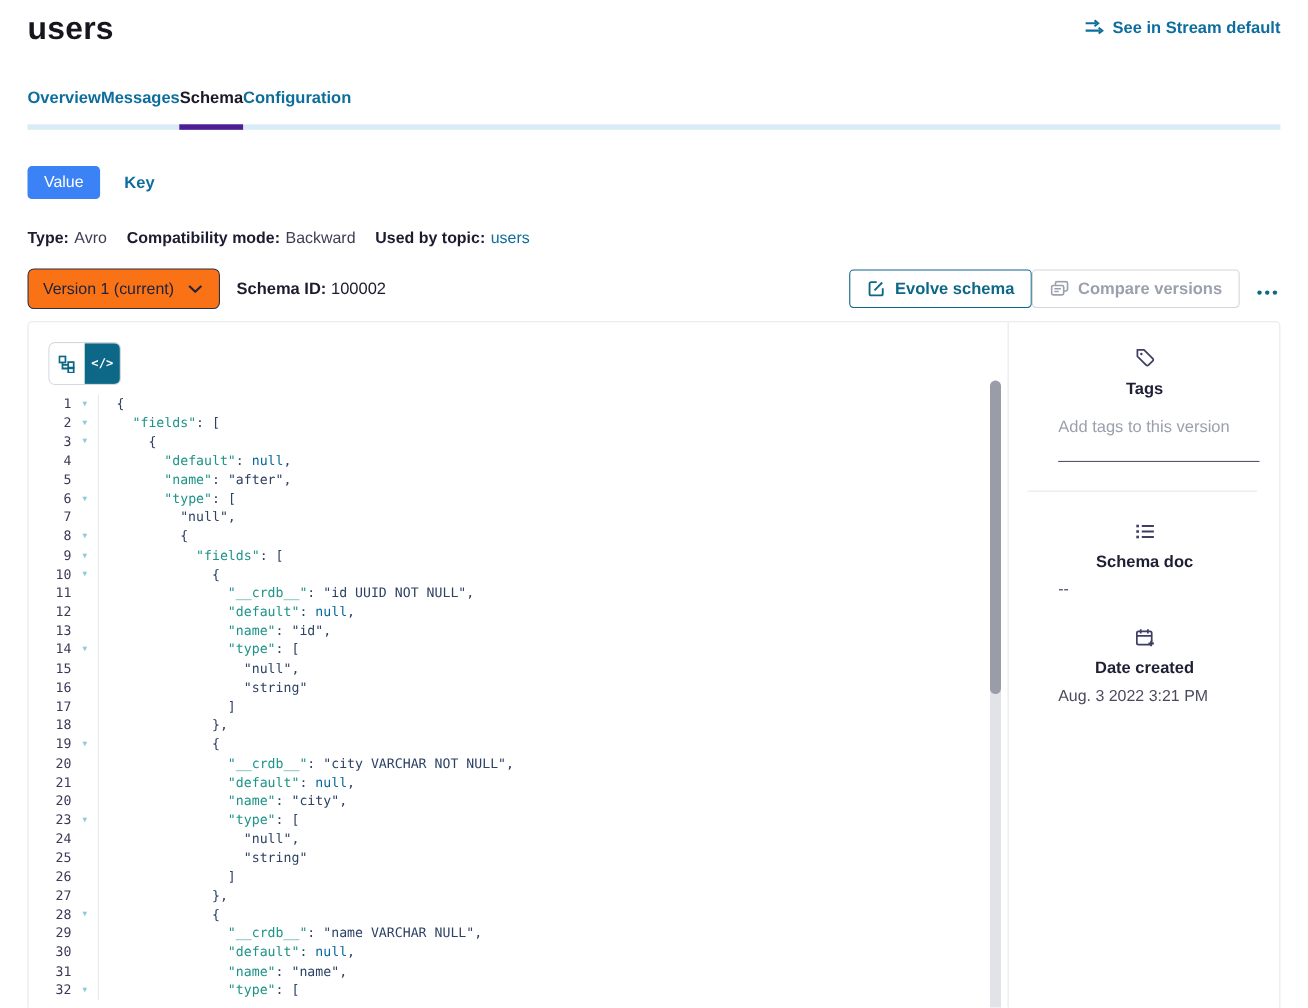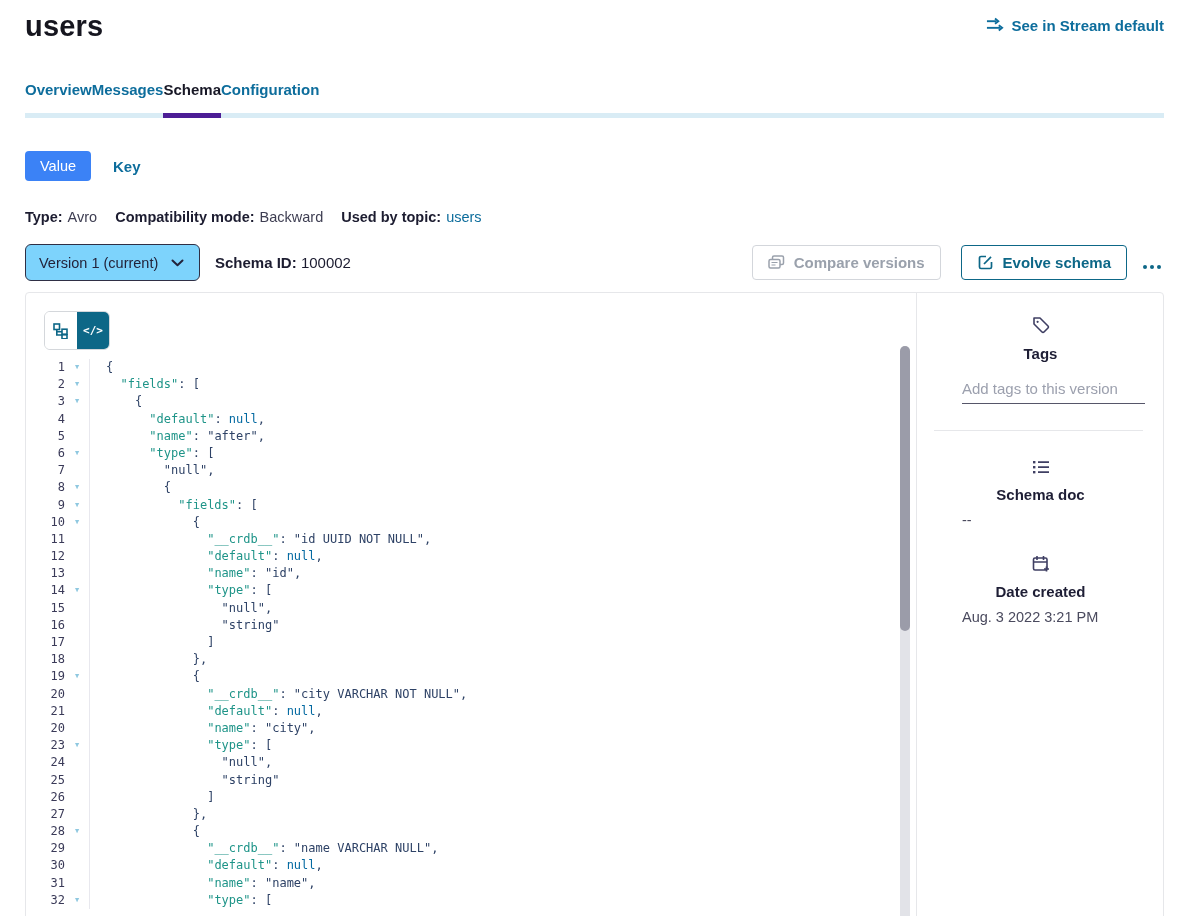--- a/index.html
+++ b/index.html
@@ -31,21 +31,21 @@
   
   .meta { margin-top:28px; font-size:14.5px; display:flex; gap:10px; color:#3e3e52; }
   .meta b { color:#1c1c30; font-weight:700; }
   .meta .grp { display:flex; gap:5px; margin-right:8px; }
   .meta a { color:#0d6d9c; cursor:pointer; }
 
   
   .vbar { margin-top:19px; display:flex; align-items:center; }
   .select { width:175px; height:37px; border:1px solid #2f2f45; border-radius:6px;
     display:flex; align-items:center; justify-content:space-between; padding:0 13px;
-    font-size:14.5px; color:#23233a; cursor:pointer; background:#7dd3fc; }
+    font-size:14.5px; color:#23233a; cursor:pointer; background:#f97316; }
   .schema-id { margin-left:15px; font-size:15px; }
   .schema-id b { font-weight:700; }
   .spacer { flex:1; }
   .btn-outline { height:35px; display:inline-flex; align-items:center; gap:8px; padding:0 15px;
     border-radius:4px; background:#fff; font-size:15px; font-weight:600; cursor:pointer; font-family:inherit; }
   .btn-compare { border:1px solid #d3d6db; color:#9aa1ac; }
   .btn-evolve { margin-left:20px; border:1px solid #0d6787; color:#0d6787; }
   .btn-more { margin-left:12px; border:none; background:none; color:#0d6787; font-size:20px;
     font-weight:700; letter-spacing:2px; cursor:pointer; line-height:10px; padding:4px 2px; }
   .btn-more .dot { display:inline-block; width:4px; height:4px; border-radius:50%; background:#0d6787; margin:0 1.5px; }
@@ -78,21 +78,21 @@
     border-radius:6px; }
   .sb-thumb { position:absolute; top:0; left:0; width:10px; height:285px; background:#9b9ca9;
     border-radius:6px; cursor:grab; }
 
   
   .side { width:246px; padding:24px 16px 0 17px; }
   .sec-head { display:flex; align-items:center; gap:10px;flex-direction:column; }
   .sec-title { font-size:15px; font-weight:700; color:#1e1e35; }
   .sec-icon { width:18px; height:18px; flex:none; display:flex; align-items:center; justify-content:center; }
   .tags-input { margin-left:28px; margin-top:16px; width:183px; border:none; border-bottom:1.5px solid #565669;
-    font-size:15px; padding:2px 0 6px; outline:none; font-family:inherit; color:#2a2a3e; background:transparent; }
+    font-size:15px; padding:2px 0 22px; outline:none; font-family:inherit; color:#2a2a3e; background:transparent; }
   .tags-input::placeholder { color:#9ca0ae; }
   .side-divider { height:1px; background:#e6e7ea; margin:26px 4px 0 0; }
   .sec { margin-top:27px; }
   .sec-value { margin-left:28px; margin-top:9px; font-size:14.5px; color:#4a4a5e; }
   svg.ic { display:block; }
 </style>
 </head>
 <body>
 
 <div class="page">
@@ -149,38 +149,38 @@
         <svg class="ic" width="13" height="8" viewBox="0 0 13 8">
           <path d="M1.5 1.5 L6.5 6.2 L11.5 1.5" stroke="#23233a" stroke-width="2" fill="none" stroke-linecap="round" stroke-linejoin="round"></path>
         </svg>
       </span>
     </div>
     <div class="schema-id">
       <b>Schema ID:</b>
       <span>100002</span>
     </div>
     <div class="spacer"></div>
+    <button class="btn-outline btn-evolve">
+      <span class="sec-icon">
+        <svg class="ic" width="15" height="15" viewBox="0 0 15 15">
+          <path d="M8 1.5 H3 A1.5 1.5 0 0 0 1.5 3 V12 A1.5 1.5 0 0 0 3 13.5 H12 A1.5 1.5 0 0 0 13.5 12 V7" stroke="#0d6787" stroke-width="1.7" fill="none"></path>
+          <path d="M6 9 L13 1.8" stroke="#0d6787" stroke-width="1.7"></path>
+        </svg>
+      </span>
+      <span>Evolve schema</span>
+    </button>
     <button class="btn-outline btn-compare">
       <span class="sec-icon">
         <svg class="ic" width="17" height="15" viewBox="0 0 17 15">
           <rect x="4.5" y="1" width="11" height="8.5" rx="1.5" stroke="#9aa1ac" stroke-width="1.5" fill="#fff"></rect>
           <rect x="1" y="4.5" width="11" height="8.5" rx="1.5" stroke="#9aa1ac" stroke-width="1.5" fill="#fff"></rect>
           <path d="M3.5 7.5 h6 M3.5 10 h4" stroke="#9aa1ac" stroke-width="1.2"></path>
         </svg>
       </span>
       <span>Compare versions</span>
-    </button>
-    <button class="btn-outline btn-evolve">
-      <span class="sec-icon">
-        <svg class="ic" width="15" height="15" viewBox="0 0 15 15">
-          <path d="M8 1.5 H3 A1.5 1.5 0 0 0 1.5 3 V12 A1.5 1.5 0 0 0 3 13.5 H12 A1.5 1.5 0 0 0 13.5 12 V7" stroke="#0d6787" stroke-width="1.7" fill="none"></path>
-          <path d="M6 9 L13 1.8" stroke="#0d6787" stroke-width="1.7"></path>
-        </svg>
-      </span>
-      <span>Evolve schema</span>
     </button>
     <button class="btn-more"><span class="dot"></span><span class="dot"></span><span class="dot"></span></button>
   </div>
 
   <div class="card">
 
     <div class="editor">
       <div class="ed-toolbar">
         <div class="toggle-group">
           <button class="tg-btn">

